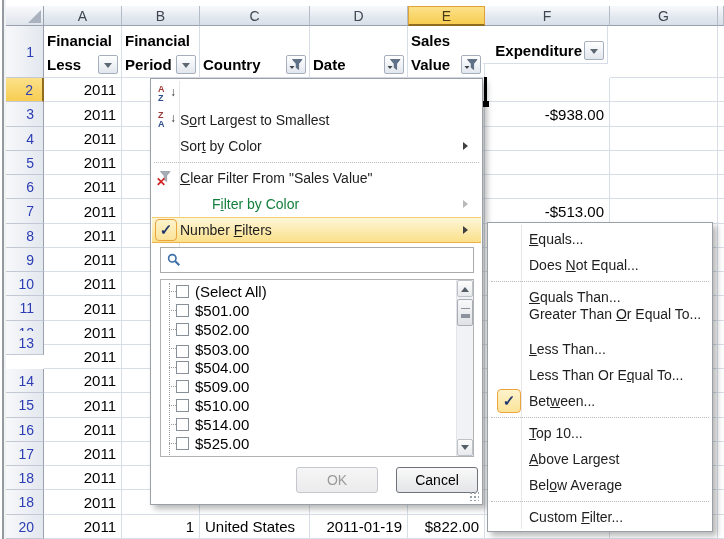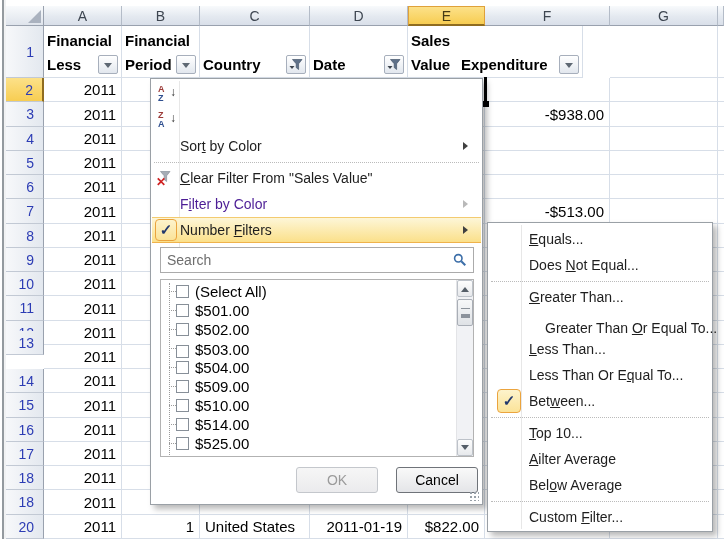--- a/index.html
+++ b/index.html
@@ -49,21 +49,21 @@
   
   .menu { position:absolute; background:#fff; border:1px solid #9aa0a6;
     box-shadow:4px 4px 6px rgba(0,0,0,.28); font-size:14px; color:#1e1e1e; z-index:10; }
   .vline { position:absolute; width:1px; background:#e7e7e7; }
   .mi { position:absolute; left:1px; right:1px; display:flex; align-items:center; cursor:default; }
   .mi .ictray { width:28px; flex:none; display:flex; align-items:center; justify-content:center; }
   .mi .txt { white-space:nowrap; }
   .u { text-decoration:underline; }
   .mi .arr { margin-left:auto; margin-right:9px; width:0; height:0;
     border:4px solid transparent; border-left:5px solid #404040; }
-  .mi.dis { color:#4c1d95; }
+  .mi.dis { color:#15803d;margin-left:32px; }
   .mi.dis .arr { border-left-color:#b9b9b9; }
   .mi.hl { background:linear-gradient(#fdf6d8,#fbe08a);
     border-top:1px solid #f3cb70; border-bottom:1px solid #efb24b; }
   .msep { position:absolute; left:3px; right:3px; height:0; border-top:1px dotted #bbbbbb; }
   .chk { width:22px; height:22px; border:1px solid #eba43e; border-radius:4px;
     background:linear-gradient(#fdf3cc,#fbe398); display:flex; align-items:center; justify-content:center;
     color:#22386c; font-weight:bold; font-size:15px; }
   
   .sort-ic { position:relative; width:20px; height:18px; font-size:9px; font-weight:bold; line-height:1; }
   .sort-ic .lt { position:absolute; left:2px; top:0; }
@@ -194,21 +194,21 @@
         <span class="bot">
           <span class="t2">Value</span>
           <span class="fbtn">
             <svg width="14" height="12" viewBox="0 0 14 12">
               <polygon points="3.5,0.5 13,0.5 9.6,4.8 9.6,10.5 7.2,8.6 7.2,4.8" fill="#5f7189" stroke="#46566b" stroke-width="0.7"></polygon>
               <polygon points="0.5,7 5.5,7 3,10" fill="#3c434d"></polygon>
             </svg>
           </span>
         </span>
       </div>
-      <div class="hdr" style="left:458px; top:26px; width:125px; height:52px;">
+      <div class="hdr" style="left:483px; top:26px; width:125px; height:38px;text-align:right;">
         <span class="bot">
           <span class="t2">Expenditure</span>
           <span class="fbtn">
             <span class="dd"></span>
           </span>
         </span>
       </div>
       <div class="hdr" style="left:610px; top:26px; width:108px; height:52px;">
         <span class="bot">
           <span class="t2"></span>
@@ -388,20 +388,21 @@
           </span>
         </div>
         <div class="mi" style="top:28px; height:26px;">
           <span class="ictray">
             <span class="sort-ic">
               <span class="lt c-red">Z</span>
               <span class="lb c-blue">A</span>
               <span class="ar">↓</span>
             </span>
           </span>
+          <span class="txt"><span>S</span><span class="u">o</span><span>rt Largest to Smallest</span></span>
         </div>
         <div class="mi" style="top:54px; height:26px;">
           <span class="ictray"></span>
           <span class="txt"><span>Sor</span><span class="u">t</span><span> by Color</span></span>
           <span class="arr"></span>
         </div>
         <div class="msep" style="top:83px;"></div>
         <div class="mi" style="top:86px; height:26px;">
           <span class="ictray">
             <span class="cf-ic"><svg width="14" height="12" viewBox="0 0 14 12">
@@ -417,21 +418,20 @@
         </div>
         <div class="mi hl" style="top:138px; height:26px;">
           <span class="ictray">
             <span class="chk">✓</span>
           </span>
           <span class="txt"><span>Number </span><span class="u">F</span><span>ilters</span></span>
           <span class="arr"></span>
         </div>
       </div>
     <div class="search" style="left:9px; top:168px; width:314px; height:26px;">
-      <input type="text" placeholder="Search" style="">
       <svg width="14" height="14" viewBox="0 0 14 14">
         <circle cx="5.3" cy="5.3" r="3.7" fill="none" stroke="#3c6ea8" stroke-width="1.6"></circle>
         <line x1="8.3" y1="8.3" x2="12.3" y2="12.3" stroke="#3c6ea8" stroke-width="2"></line>
       </svg>
     </div>
     <div class="vlist" style="left:9px; top:200px; width:314px; height:178px;">
       <div class="treeline" style="height:190px;"></div>
       <div id="fm-list">
           <div class="li" style="top:2px;">
             <span class="cb"></span>
@@ -497,23 +497,23 @@
           <span class="ictray" style="width: 40px;"></span>
           <span class="txt"><span></span><span class="u">E</span><span>quals...</span></span>
         </div>
         <div class="mi" style="top:29px; height:26px;">
           <span class="ictray" style="width: 40px;"></span>
           <span class="txt"><span>Does </span><span class="u">N</span><span>ot Equal...</span></span>
         </div>
         <div class="msep" style="top:58px;"></div>
         <div class="mi" style="top:61px; height:26px;">
           <span class="ictray" style="width: 40px;"></span>
-          <span class="txt"><span></span><span class="u">G</span><span>reater Than...</span></span>
-        </div>
-        <div class="mi" style="top:92px; height:26px;padding-left:16px;">
+          <span class="txt"><span></span><span class="u">G</span><span>quals Than...</span></span>
+        </div>
+        <div class="mi" style="top:78px; height:26px;">
           <span class="ictray" style="width: 40px;"></span>
           <span class="txt"><span>Greater Than </span><span class="u">O</span><span>r Equal To...</span></span>
         </div>
         <div class="mi" style="top:113px; height:26px;">
           <span class="ictray" style="width: 40px;"></span>
           <span class="txt"><span></span><span class="u">L</span><span>ess Than...</span></span>
         </div>
         <div class="mi" style="top:139px; height:26px;">
           <span class="ictray" style="width: 40px;"></span>
           <span class="txt"><span>Less Than Or E</span><span class="u">q</span><span>ual To...</span></span>
@@ -524,21 +524,21 @@
           </span>
           <span class="txt"><span>Bet</span><span class="u">w</span><span>een...</span></span>
         </div>
         <div class="msep" style="top:194px;"></div>
         <div class="mi" style="top:197px; height:26px;">
           <span class="ictray" style="width: 40px;"></span>
           <span class="txt"><span></span><span class="u">T</span><span>op 10...</span></span>
         </div>
         <div class="mi" style="top:223px; height:26px;">
           <span class="ictray" style="width: 40px;"></span>
-          <span class="txt"><span></span><span class="u">A</span><span>ilter Average</span></span>
+          <span class="txt"><span></span><span class="u">A</span><span>bove Largest</span></span>
         </div>
         <div class="mi" style="top:249px; height:26px;">
           <span class="ictray" style="width: 40px;"></span>
           <span class="txt"><span>Bel</span><span class="u">o</span><span>w Average</span></span>
         </div>
         <div class="msep" style="top:278px;"></div>
         <div class="mi" style="top:281px; height:26px;">
           <span class="ictray" style="width: 40px;"></span>
           <span class="txt"><span>Custom </span><span class="u">F</span><span>ilter...</span></span>
         </div>

